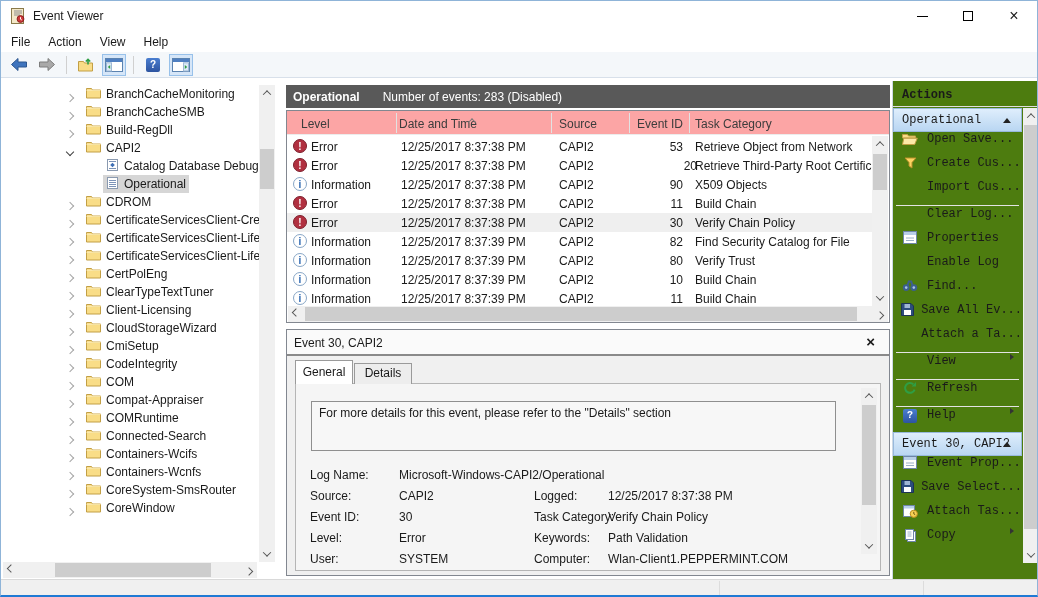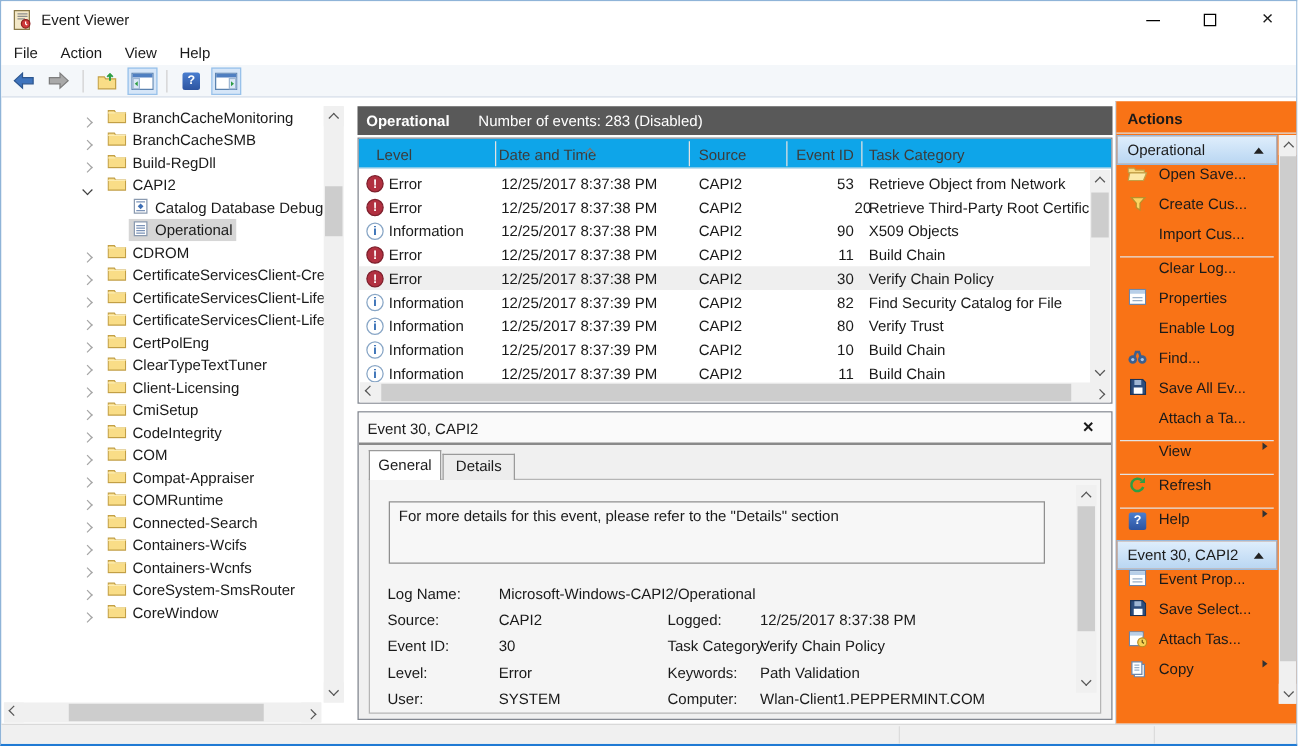--- a/index.html
+++ b/index.html
@@ -46,21 +46,21 @@
   .chev.left { transform:rotate(-45deg) translate(1px,-1px); }
   .chev.right { transform:rotate(135deg) translate(1px,-1px); }
   .exp-c { width:6px; height:6px; border-right:1px solid #a6a6a6; border-top:1px solid #a6a6a6; transform:rotate(45deg); display:inline-block; }
   .exp-e { width:6px; height:6px; border-right:1px solid #404040; border-bottom:1px solid #404040; transform:rotate(45deg); display:inline-block; }
 
   
   .mid-header { position:absolute; left:285px; top:84px; width:604px; height:23px; background:#595959; color:#fff; display:flex; align-items:center; }
   .mid-title { margin-left:7px; font-weight:bold; }
   .mid-sub { margin-left:23px; }
   .table-frame { position:absolute; left:285px; top:109px; width:604px; height:213px; border:1px solid #828790; background:#fff; overflow:hidden; }
-  .col-header { position:absolute; left:0; top:0; width:100%; height:24px; background:#0ea5e9; border-bottom:1px solid #ececec; }
+  .col-header { position:absolute; left:0; top:0; width:100%; height:24px; background:#fca5a5; border-bottom:1px solid #ececec; }
   .col-label { position:absolute; top:6px; color:#3c3c3c; }
   .col-sep { position:absolute; top:2px; width:1px; height:20px; background:#e2e2e2; }
   .sort-chev { position:absolute; top:2px; }
   .ev-rows { position:absolute; left:0; top:26px; width:585px; }
   .ev-row { position:relative; height:19px; }
   .ev-row.sel { background:#efefef; }
   .ev-cell { position:absolute; top:2px; white-space:nowrap; }
   .lvl-ico { width:14px; height:14px; border-radius:50%; display:inline-block; text-align:center; font-weight:bold; font-size:10px; line-height:13px; }
   .lvl-ico.err { background:#b13040; color:#fff; border:1px solid #7d1f2c; }
   .lvl-ico.inf { background:#fff; color:#2a66b0; border:1px solid #88a6c6; }
@@ -72,21 +72,21 @@
   .detail-close { position:absolute; right:14px; top:3px; font-size:15px; font-weight:bold; }
   .tab { position:absolute; text-align:center; }
   .tab-general { left:8px; top:30px; width:58px; height:24px; background:#fff; border:1px solid #9a9a9a; border-bottom:none; z-index:2; padding-top:4px; }
   .tab-details { left:67px; top:33px; width:58px; height:21px; background:#ededed; border:1px solid #9a9a9a; border-bottom:none; z-index:1; padding-top:2px; }
   .tab-content { position:absolute; left:8px; top:53px; right:8px; bottom:4px; background:#f5f5f5; border:1px solid #b5b5b5; }
   .msg-box { position:absolute; left:15px; top:17px; width:525px; height:50px; background:#f7f7f7; border:1px solid #8f8f8f; padding:4px 7px; }
   .fld-row { position:absolute; left:0; width:100%; height:21px; }
   .fld { position:absolute; top:0; white-space:nowrap; }
 
   
-  .actions-panel { position:absolute; left:891px; top:80px; width:146px; height:498px; background:#f97316; border-left:1px solid #ccd8e4; overflow:hidden; }
+  .actions-panel { position:absolute; left:891px; top:80px; width:146px; height:498px; background:#4d7c0f; border-left:1px solid #ccd8e4; overflow:hidden;font-family:Liberation Mono, monospace; }
   .actions-title { position:absolute; left:0; top:2px; width:100%; height:24px; font-weight:bold; padding:5px 0 0 9px; border-bottom:1px solid #e0e0e0; }
   .actions-body { position:absolute; left:0; top:27px; width:129px; }
   .act-section { height:24px; background:linear-gradient(#dfeefc,#b9d6f2); border:1px solid #98b9dc; display:flex; align-items:center; position:relative; }
   .act-section-label { margin-left:8px; }
   .tri-up { position:absolute; right:10px; width:0; height:0; border-left:4px solid transparent; border-right:4px solid transparent; border-bottom:5px solid #222; }
   .act-item { height:24px; display:flex; align-items:flex-start; position:relative; }
   .act-ico { width:20px; margin-left:7px; display:flex; justify-content:center; }
   .act-label { margin-left:7px; white-space:nowrap; }
   .act-sep { height:1px; background:#e3e3e3; margin:1px 3px; }
   .tri-right { position:absolute; right:8px; width:0; height:0; border-top:3.5px solid transparent; border-bottom:3.5px solid transparent; border-left:4.5px solid #333; }
@@ -293,20 +293,30 @@
           </span>
         </div>
         <div class="tree-row d1">
           <span class="tree-exp"><span class="exp-c"></span></span>
           <span class="tree-inner">
             <span class="svg-ico"><svg width="15" height="13" viewBox="0 0 15 13">
                 <path d="M.5 2.5h5l1 1.5h8v8H.5z" fill="#f9dd87" stroke="#c29f45"></path>
                 <path d="M.5 4.3h14" stroke="#fcecb2" fill="none"></path>
               </svg></span>
             <span class="tree-label">Client-Licensing</span>
+          </span>
+        </div>
+        <div class="tree-row d1">
+          <span class="tree-exp"><span class="exp-c"></span></span>
+          <span class="tree-inner">
+            <span class="svg-ico"><svg width="15" height="13" viewBox="0 0 15 13">
+                <path d="M.5 2.5h5l1 1.5h8v8H.5z" fill="#f9dd87" stroke="#c29f45"></path>
+                <path d="M.5 4.3h14" stroke="#fcecb2" fill="none"></path>
+              </svg></span>
+            <span class="tree-label">CloudStorageWizard</span>
           </span>
         </div>
         <div class="tree-row d1">
           <span class="tree-exp"><span class="exp-c"></span></span>
           <span class="tree-inner">
             <span class="svg-ico"><svg width="15" height="13" viewBox="0 0 15 13">
                 <path d="M.5 2.5h5l1 1.5h8v8H.5z" fill="#f9dd87" stroke="#c29f45"></path>
                 <path d="M.5 4.3h14" stroke="#fcecb2" fill="none"></path>
               </svg></span>
             <span class="tree-label">CmiSetup</span>

